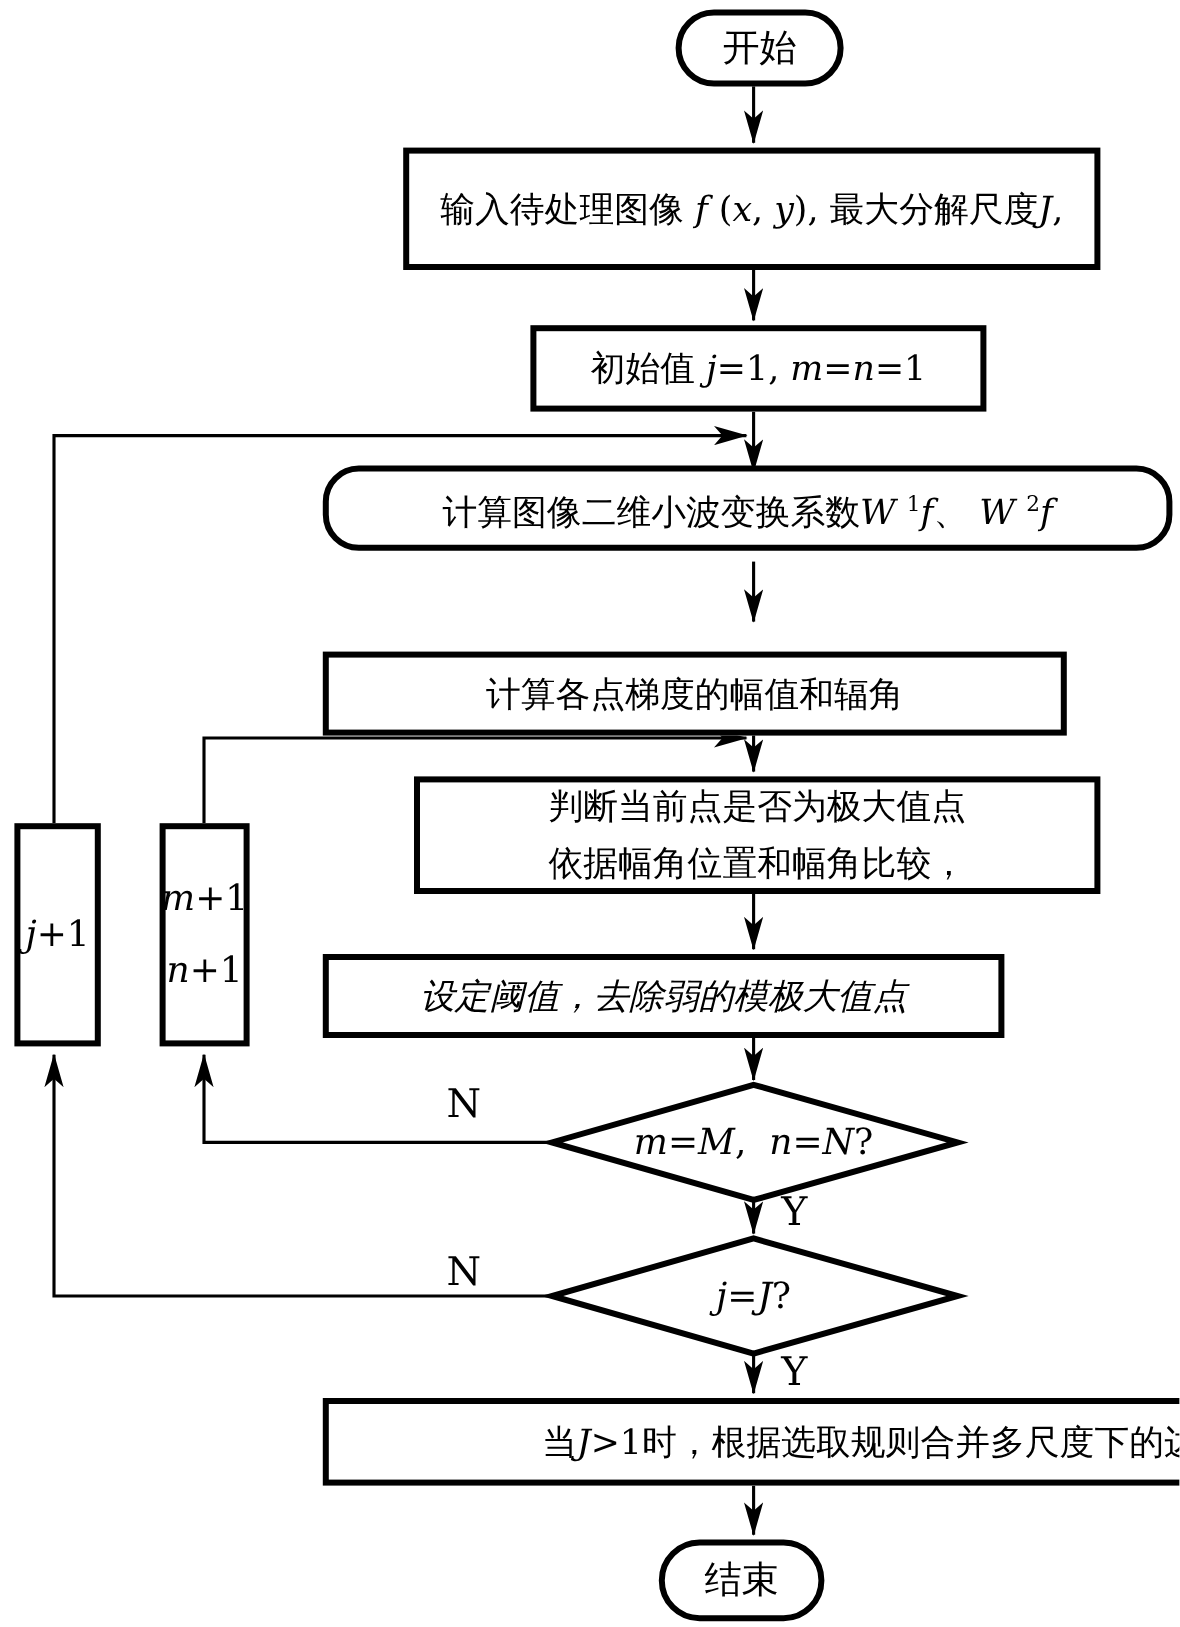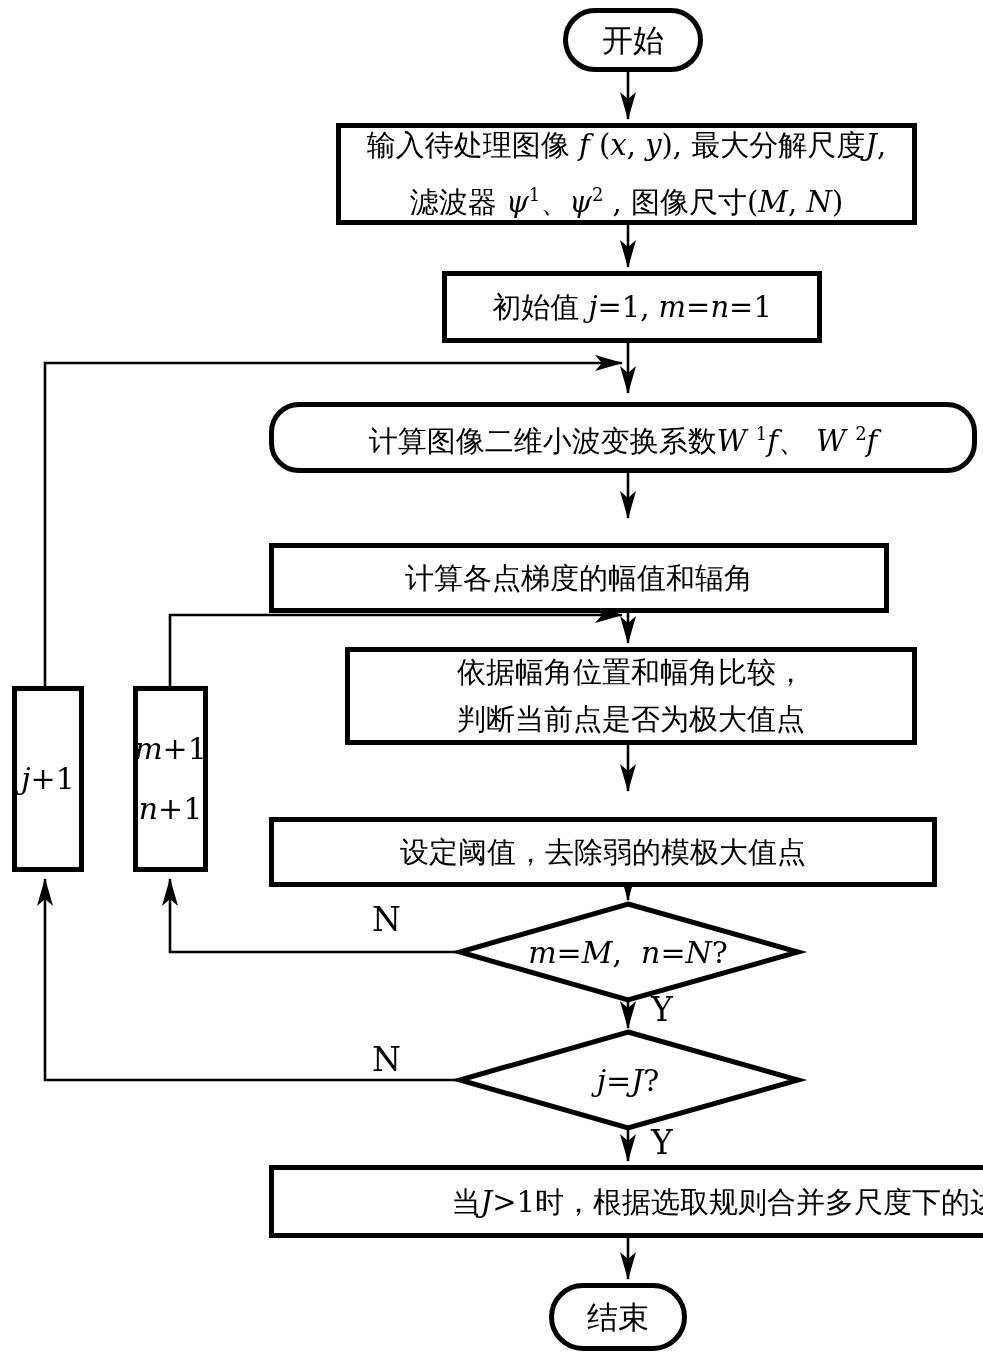--- a/index.html
+++ b/index.html
@@ -89,41 +89,40 @@
       <polygon points="628,1032 798,1080 628,1128 460,1080"></polygon>
     </g>
   </svg>
 
   <div class="node terminal" style="left:563px; top:8px; width:140px; height:64px;">
     <span>开始</span>
   </div>
 
   <div class="node" style="left:336px; top:123px; width:581px; height:102px; line-height:49px; font-size:29px;">
     <span>输入待处理图像 <i>f</i> (<i>x</i>, <i>y</i>), 最大分解尺度<i>J</i>,</span>
-    <span>滤波器 <i>ψ</i><sup>1</sup>、<i>ψ</i><sup>2</sup> , 图像尺寸(<i>M</i>, <i>N</i>)</span>
   </div>
 
   <div class="node" style="left:442px; top:271px; width:380px; height:72px;">
     <span>初始值 <i>j</i>=1, <i>m</i>=<i>n</i>=1</span>
   </div>
 
-  <div class="node" style="left:269px; top:402px; width:708px; height:71px;border-radius:30px;">
+  <div class="node" style="left:269px; top:388px; width:708px; height:71px;border-radius:30px;">
     <span>计算图像二维小波变换系数<i>W</i> <sup>1</sup><i>f</i>、 <i>W</i> <sup>2</sup><i>f</i></span>
   </div>
 
   <div class="node" style="left:269px; top:543px; width:620px; height:70px;">
     <span>计算各点梯度的幅值和辐角</span>
   </div>
 
   <div class="node" style="left:345px; top:647px; width:572px; height:98px; line-height:47px;">
+    <span>判断当前点是否为极大值点</span>
     <span>依据幅角位置和幅角比较，</span>
-    <span>判断当前点是否为极大值点</span>
   </div>
 
-  <div class="node" style="left:269px; top:817px; width:668px; height:70px;">
+  <div class="node" style="left:269px; top:795px; width:568px; height:70px;font-style:italic;">
     <span>设定阈值，去除弱的模极大值点</span>
   </div>
 
   <div class="node loopbox" style="left:12px; top:686px; width:72px; height:186px;">
     <span><i>j</i>+1</span>
   </div>
 
   <div class="node loopbox mn-gap" style="left:133px; top:686px; width:75px; height:186px;align-items:center;">
     <span><i>m</i>+1</span>
     <span><i>n</i>+1</span>

